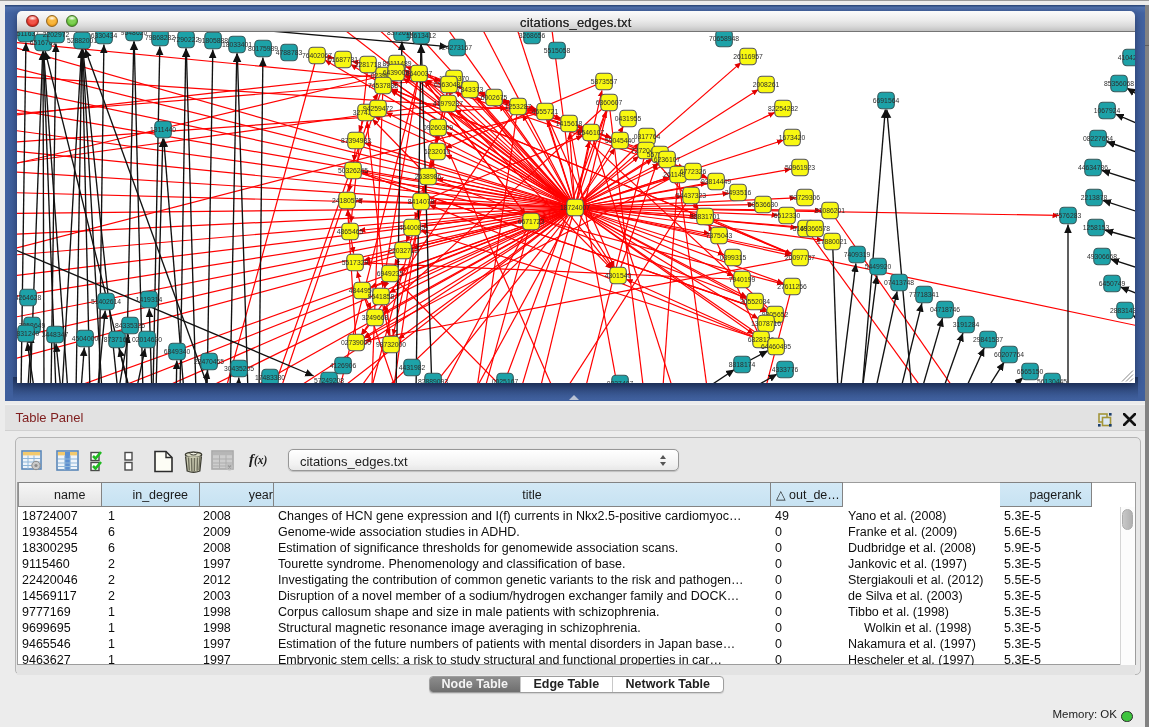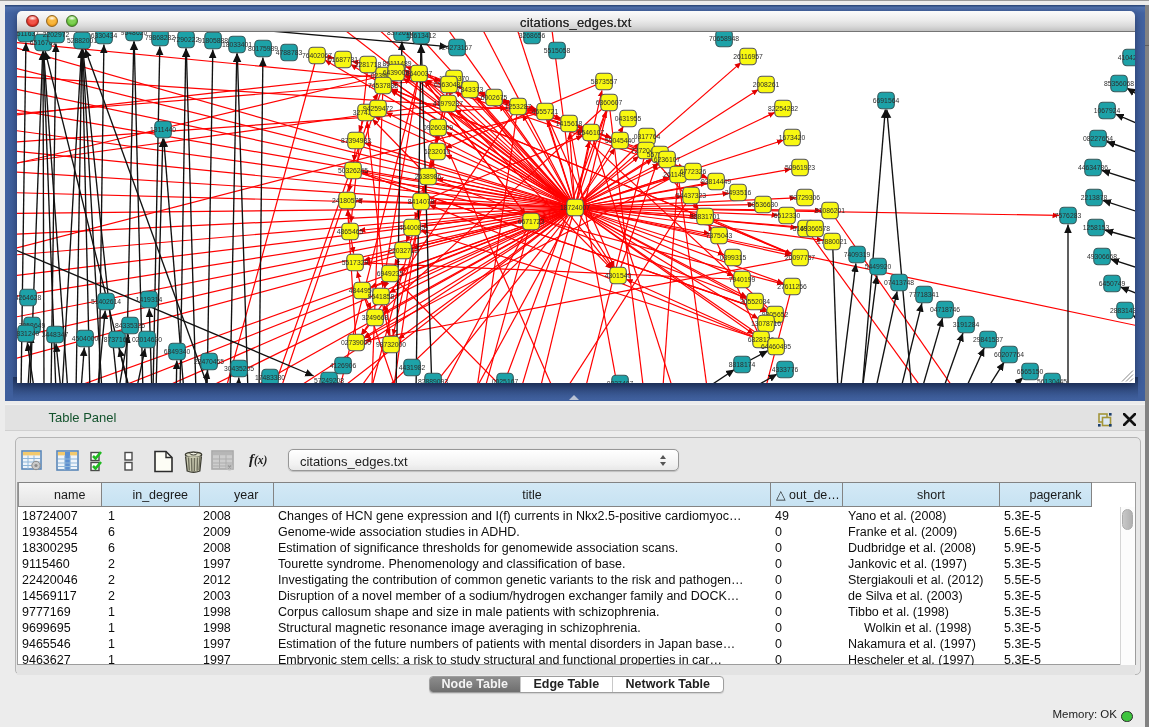--- a/index.html
+++ b/index.html
@@ -12,21 +12,21 @@
 #window { left:17px; top:11px; width:1117.5px; height:371px; border-radius:5px 5px 0 0; box-shadow:0 3px 10px rgba(0,0,20,.45); }
 #titlebar { position:absolute; left:0; top:0; width:100%; height:21px; border-radius:5px 5px 0 0;
   background:linear-gradient(180deg,#fbfbfb 0,#ececec 45%,#dadada 75%,#c2c2c2 100%); border-bottom:1px solid #757575; }
 #titlebar .t { position:absolute; width:100%; text-align:center; top:3.5px; font-size:13px; font-weight:normal; letter-spacing:.2px; color:#2b2b2b; text-shadow:0 0 .6px #2b2b2b; }
 .tl { position:absolute; top:3.5px; width:12.5px; height:12.5px; border-radius:50%; }
 #tlr { left:9.2px;  background:radial-gradient(ellipse 60% 35% at 50% 22%, rgba(255,255,255,.95), rgba(255,255,255,0) 70%), radial-gradient(circle at 50% 40%, #f1564a 0 45%, #d8281c 70%, #7e150d 100%); border:.5px solid #8e2a24;}
 #tlo { left:28.6px; background:radial-gradient(ellipse 60% 35% at 50% 22%, rgba(255,255,255,.95), rgba(255,255,255,0) 70%), radial-gradient(circle at 50% 40%, #f8b73e 0 45%, #eb9c1d 70%, #8a540c 100%); border:.5px solid #93671f;}
 #tlg { left:48.5px; background:radial-gradient(ellipse 60% 35% at 50% 22%, rgba(255,255,255,.95), rgba(255,255,255,0) 70%), radial-gradient(circle at 50% 40%, #7fd153 0 45%, #58b52d 70%, #25610f 100%); border:.5px solid #45702c;}
 #netwrap { position:absolute; left:0; top:21px; width:1117.5px; height:350.5px; background:#fff; overflow:hidden; }
 #tphead { left:4.5px; top:404px; width:1140px; height:26.5px; background:#e2e2e2; border-top:1px solid #f2f2f2; border-bottom:1px solid #d0d0d0; }
-#tphead .t { position:absolute; left:11px; top:5px; font-size:13px; color:#14532d;margin-left:33px; }
+#tphead .t { position:absolute; left:11px; top:5px; font-size:13px; color:#7f1d1d; }
 #panelbox { left:14.5px; top:436.5px; width:1126.5px; height:238.5px; background:#e7e7e7; border:1px solid #b5b5b5; border-radius:5px; }
 #dropdown { left:287.9px; top:449px; width:391.4px; height:22px; border:1px solid #979797; border-radius:5px;
    background:linear-gradient(180deg,#ffffff 0,#f2f2f2 70%,#e8e8e8 100%); box-shadow:0 .5px 1px rgba(0,0,0,.18); }
 #dropdown .t { position:absolute; left:11px; top:3.5px; font-size:13px; color:#1d1d1d; }
 #dropdown .up { position:absolute; right:12px; top:5px; width:0; height:0; border-left:3.5px solid transparent; border-right:3.5px solid transparent; border-bottom:4.5px solid #555; }
 #dropdown .dn { position:absolute; right:12px; top:12px; width:0; height:0; border-left:3.5px solid transparent; border-right:3.5px solid transparent; border-top:4.5px solid #555; }
 #tablebody { left:17px; top:481.5px; width:1118.5px; height:183.5px; background:#fff; border:1px solid #9c9c9c; }
 .hcell { position:absolute; top:481.5px; height:25px; background:linear-gradient(180deg,#d3e9f6 0,#c7e2f2 100%); border:1px solid #838383; border-left:none; font-size:12.5px; color:#1a1a1a; text-align:center; line-height:24px; padding-left:20px; }
 .hcell.first { border-left:1px solid #8f8f8f; background:linear-gradient(180deg,#f6f6f6 0,#e4e4e4 100%); }
 .trow { position:absolute; left:0; width:1118px; height:16.15px; font-size:12.5px; color:#0d0d0d; }
@@ -695,24 +695,23 @@
 <div class="abs" style="left:249px;top:451px;font-family:'Liberation Serif',serif;font-style:italic;font-weight:bold;font-size:15px;color:#1c1c1c">f<span style="font-size:11.5px">(x)</span></div>
 <div class="abs" id="dropdown">
       <div class="t">citations_edges.txt</div>
       <div class="up"></div>
       <div class="dn"></div>
     </div>
 
 <div class="abs" id="tablebody"></div>
 <div class="abs hcell first" style="left:17.5px; width:84.5px;">name</div>
 <div class="abs hcell" style="left:102px; width:97.5px;">in_degree</div>
-<div class="abs hcell" style="left:199.5px; width:74.5px;">year</div>
+<div class="abs hcell" style="left:199.5px; width:74.5px;text-align:right;">year</div>
 <div class="abs hcell" style="left:274px; width:497px;">title</div>
 <div class="abs hcell" style="left:771px; width:72px; text-align:left; padding:0 0 0 5px;">△ out_de…</div>
-<div class="abs hcell" style="left:843px; width:157px;">short</div>
 <div class="abs hcell" style="left:1000px; width:92px;">pagerank</div>
 <div class="trow" style="top:507.0px">
 <span style="left:22px">18724007</span>
       <span style="left:108px">1</span>
       <span style="left:203px">2008</span>
       <span style="left:278px">Changes of HCN gene expression and I(f) currents in Nkx2.5-positive cardiomyoc…</span>
       <span style="left:775px">49</span>
       <span style="left:848px">Yano et al. (2008)</span>
       <span style="left:1004px">5.3E-5</span>
     </div>

